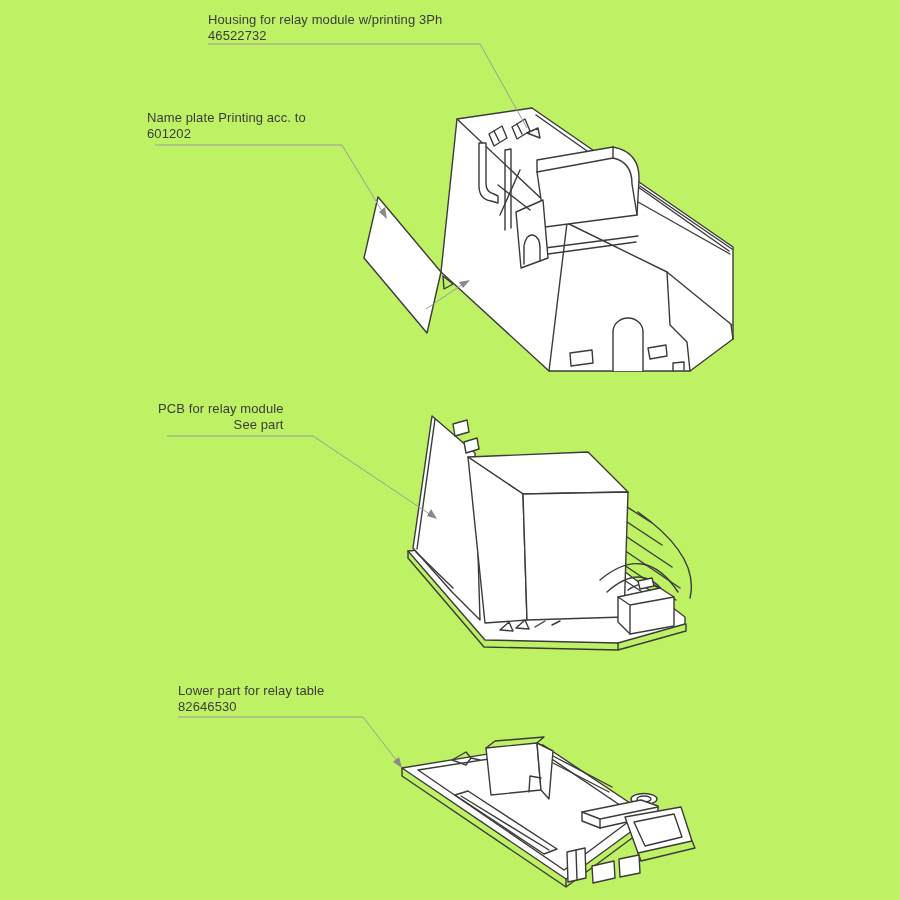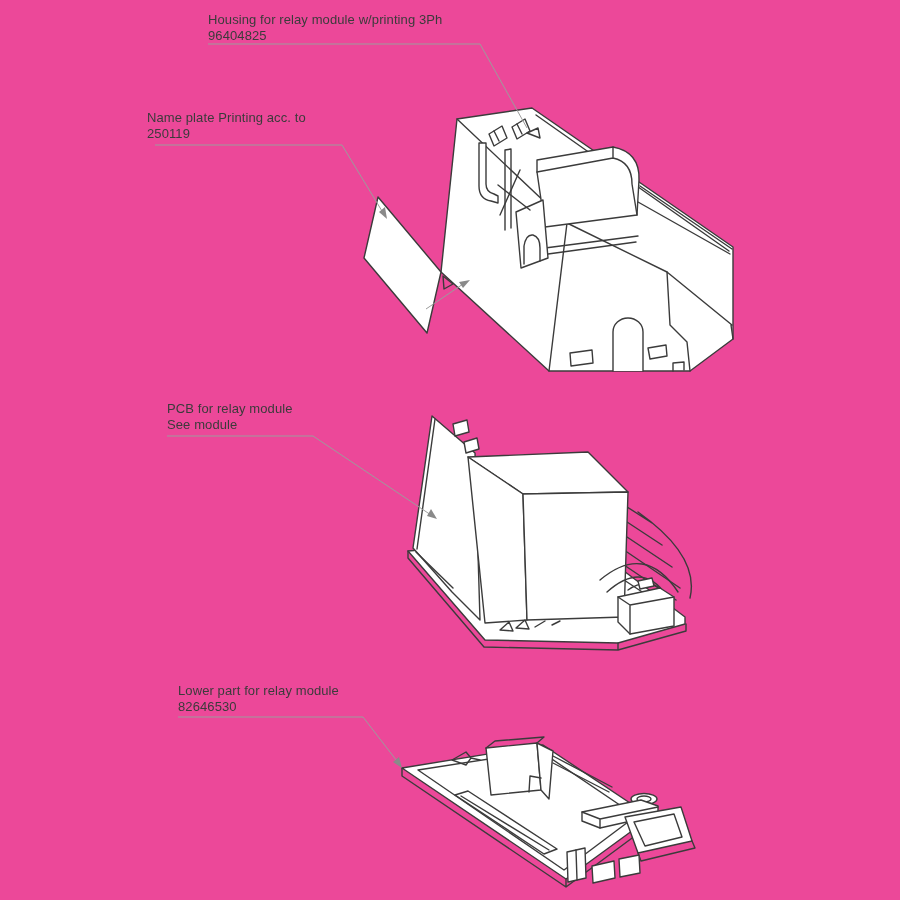--- a/index.html
+++ b/index.html
@@ -1,19 +1,19 @@
 <!DOCTYPE html>
 <html><head>
 <meta charset="utf-8">
 <style>
   html,body{margin:0;padding:0;background:#ffffff;}
   #canvas{
     position:relative;
     width:900px;height:900px;
-    background:#ec4899;
+    background:#bef264;
     font-family:"Liberation Sans", sans-serif;
     overflow:hidden;
   }
   #drawing{position:absolute;left:0;top:0;}
   .part-label{
     position:absolute;
     font-size:13px;
     line-height:15.5px;
     color:#3b3b3b;
     letter-spacing:0.1px;
@@ -148,31 +148,31 @@
       <path class="arrow" d="M387,219 L379,212 L385,207 Z"></path>
       <polyline class="leader" points="167,436 313,436 434,517"></polyline>
       <path class="arrow" d="M437,519 L427,516 L431,509 Z"></path>
       <polyline class="leader" points="178,717 363,717 400,765"></polyline>
       <path class="arrow" d="M402,768 L393,762 L399,757 Z"></path>
     </g>
   </svg>
 
   <div class="part-label" style="left:208px;top:12px;">
     <span>Housing for relay module w/printing 3Ph</span>
-    <span>96404825</span>
+    <span>46522732</span>
   </div>
 
   <div class="part-label" style="left:147px;top:110px;">
     <span>Name plate Printing acc. to</span>
-    <span>250119</span>
+    <span>601202</span>
   </div>
 
-  <div class="part-label" style="left:167px;top:401px;">
+  <div class="part-label" style="left:158px;top:401px;text-align:right;">
     <span>PCB for relay module</span>
-    <span>See module</span>
+    <span>See part</span>
   </div>
 
   <div class="part-label" style="left:178px;top:683px;">
-    <span>Lower part for relay module</span>
+    <span>Lower part for relay table</span>
     <span>82646530</span>
   </div>
 
 </div>
 
 </body></html>

